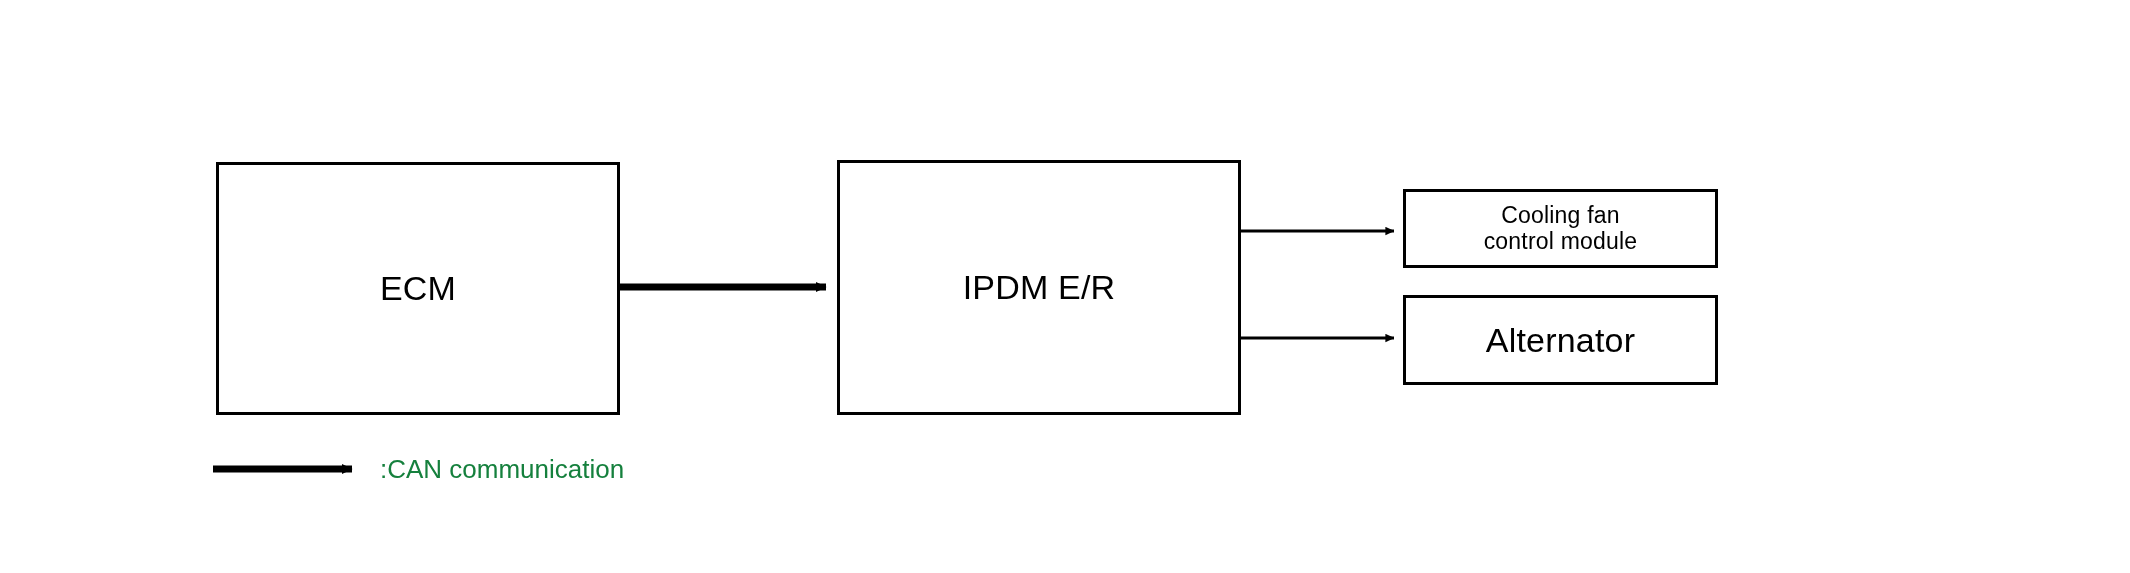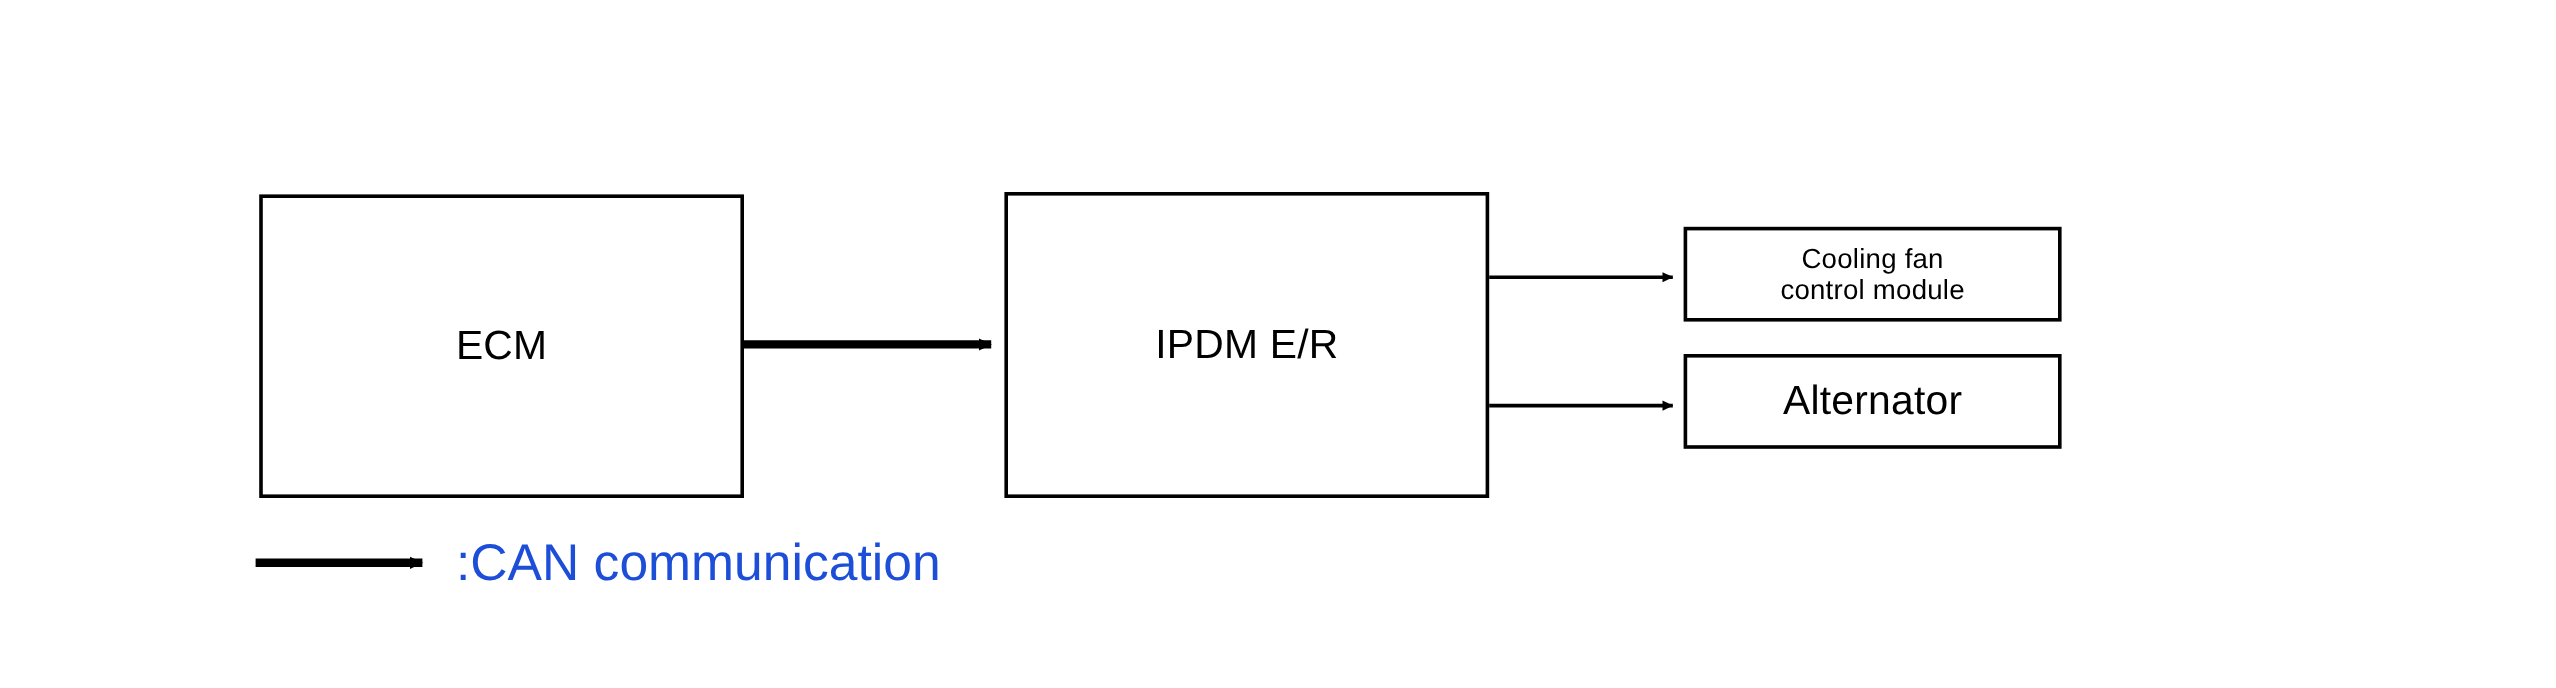--- a/index.html
+++ b/index.html
@@ -60,40 +60,40 @@
   #node-cooling-fan {
     left: 1403px;
     top: 189px;
     width: 315px;
     height: 79px;
   }
   #node-alternator {
     left: 1403px;
     top: 295px;
     width: 315px;
-    height: 79px;
+    height: 90px;
   }
   #legend {
     position: absolute;
     left: 212px;
     top: 443px;
     width: 560px;
     height: 52px;
     display: flex;
     align-items: center;
   }
   #legend-arrow-wrap {
     width: 158px;
     height: 26px;
     flex: 0 0 auto;
     position: relative;
   }
   #legend-label {
-    font-size: 43px;
-    color: #1d4ed8;
+    font-size: 26px;
+    color: #15803d;
     margin-left: 10px;
     white-space: nowrap;
   }
 </style>
 </head>
 <body>
 
 <div id="diagram-canvas">
 
   <svg id="diagram-svg" viewBox="0 0 2130 573" xmlns="http://www.w3.org/2000/svg">

